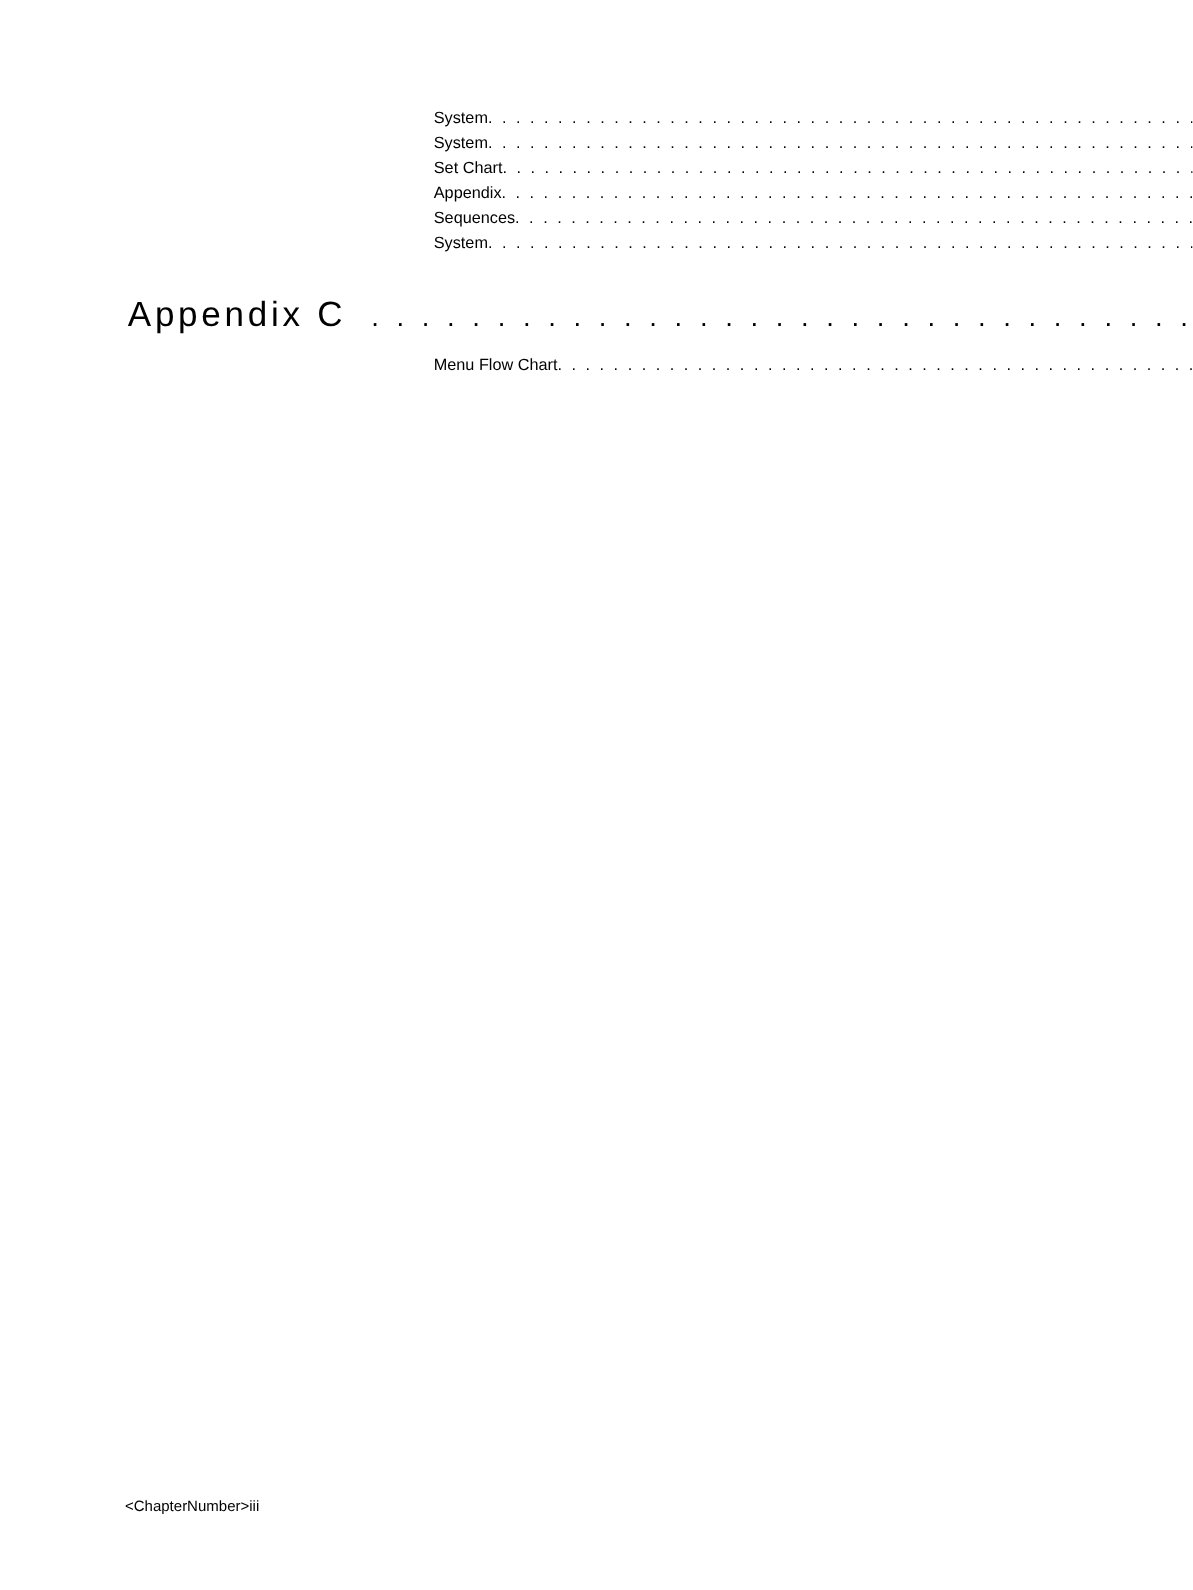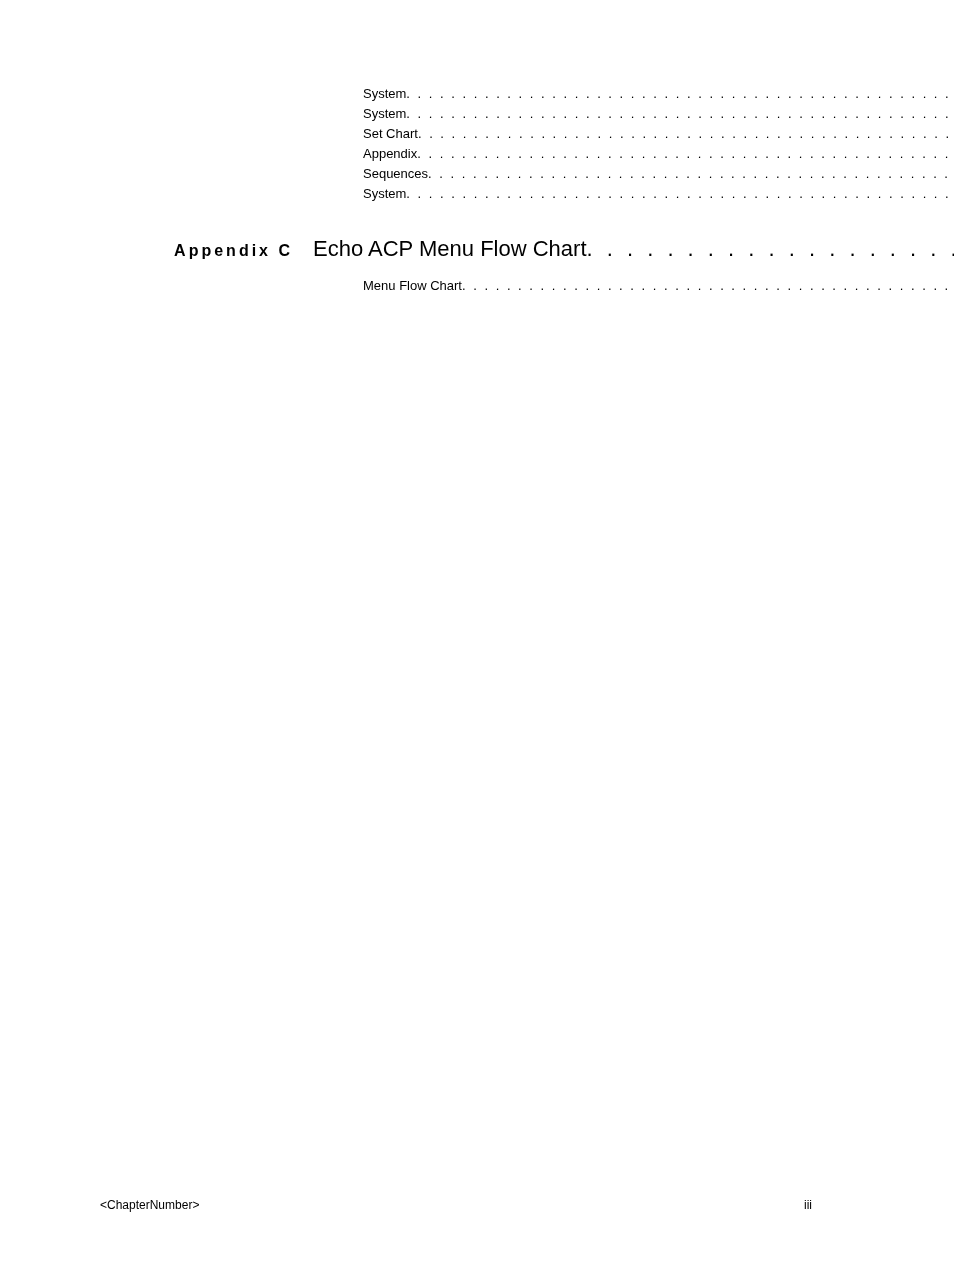--- a/index.html
+++ b/index.html
@@ -1,21 +1,21 @@
 <!DOCTYPE html>
 <html><head>
 <meta charset="utf-8">
 <style>
   * { box-sizing: border-box; margin: 0; padding: 0; }
   html, body { width: 954px; height: 1272px; background: #fff; font-family: Arial, Helvetica, sans-serif; color: #000; }
   .page {
     position: relative;
     width: 912px;
     height: 1272px;
-    padding: 84px 100px 60px 68px;
+    padding: 84px 100px 60px 52px;
   }
   .content {
     width: 100%;
   }
   .row {
     display: flex;
     align-items: flex-start;
     margin-bottom: 2px;
   }
   .left-col {
@@ -41,22 +41,22 @@
     white-space: nowrap;
     letter-spacing: 2px;
   }
   .section-row {
     display: flex;
     align-items: baseline;
     margin-top: 32px;
     margin-bottom: 14px;
   }
   .section-row .left-col {
-    font-size: 16px;
-    font-weight: bold;
+    font-size: 28px;
+    font-weight: normal;
     letter-spacing: 3px;
   }
   .section-title-line {
     display: flex;
     align-items: baseline;
     font-size: 22px;
     font-weight: normal;
   }
   .section-title-line .label { white-space: nowrap; }
   .section-title-line .dots {
@@ -64,21 +64,21 @@
     overflow: hidden;
     white-space: nowrap;
     letter-spacing: 4px;
   }
   .footer {
     position: absolute;
     left: 100px;
     right: 100px;
     bottom: 60px;
     display: flex;
-    justify-content: space-between;
+    justify-content: flex-start;
     font-size: 12px;
   }
 </style>
 </head>
 <body>
 
 <div class="page">
   <div class="content">
 
     <div class="row">
@@ -113,21 +113,20 @@
           <span class="label">System</span>
           <span class="dots">. . . . . . . . . . . . . . . . . . . . . . . . . . . . . . . . . . . . . . . . . . . . . . . . . . . . . . . . . . . . . . . . . . . . . . . . . . . . . . . . . . . . . . . . . . . . . . . . . . . . . . . . . . . . . . . . . . . . . . . . . . . . . . . . . . . . . . . . . . . . . . . .</span>
 
         </div>
       </div>
     </div>
 
     <div class="section-row">
       <div class="left-col">Appendix C</div>
       <div class="right-col section-title-line">
-        <span class="label">Echo ACP Menu Flow Chart</span>
         <span class="dots">. . . . . . . . . . . . . . . . . . . . . . . . . . . . . . . . . . . . . . . . . . . . . . . . . . . . . . . . . . . .</span>
 
       </div>
     </div>
 
     <div class="row">
       <div class="left-col"></div>
       <div class="right-col">
         <div class="sub-entry">
           <span class="label">Menu Flow Chart</span>

